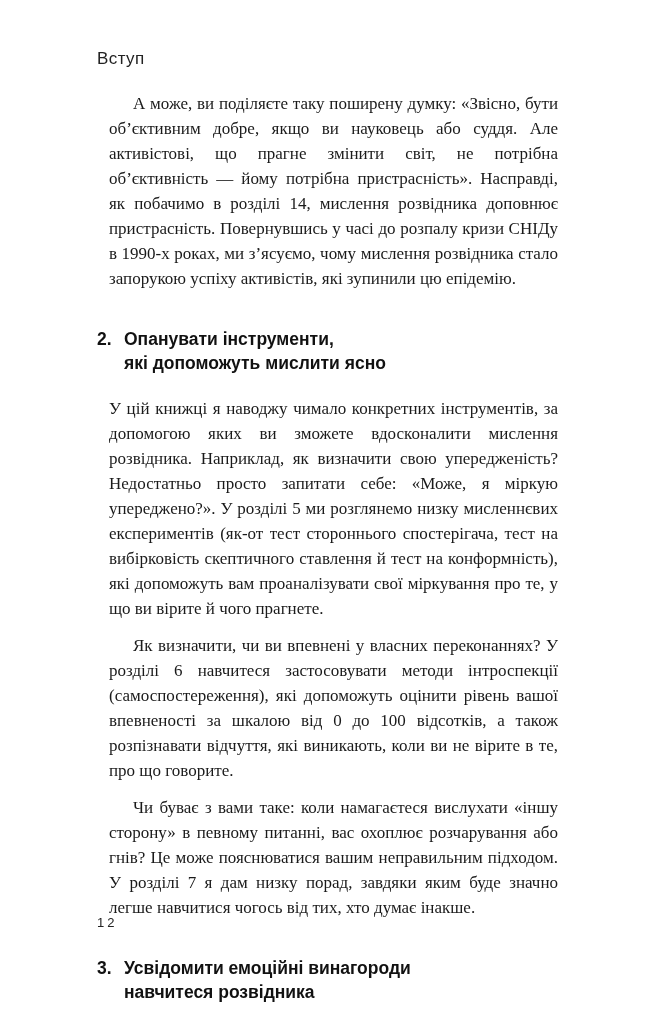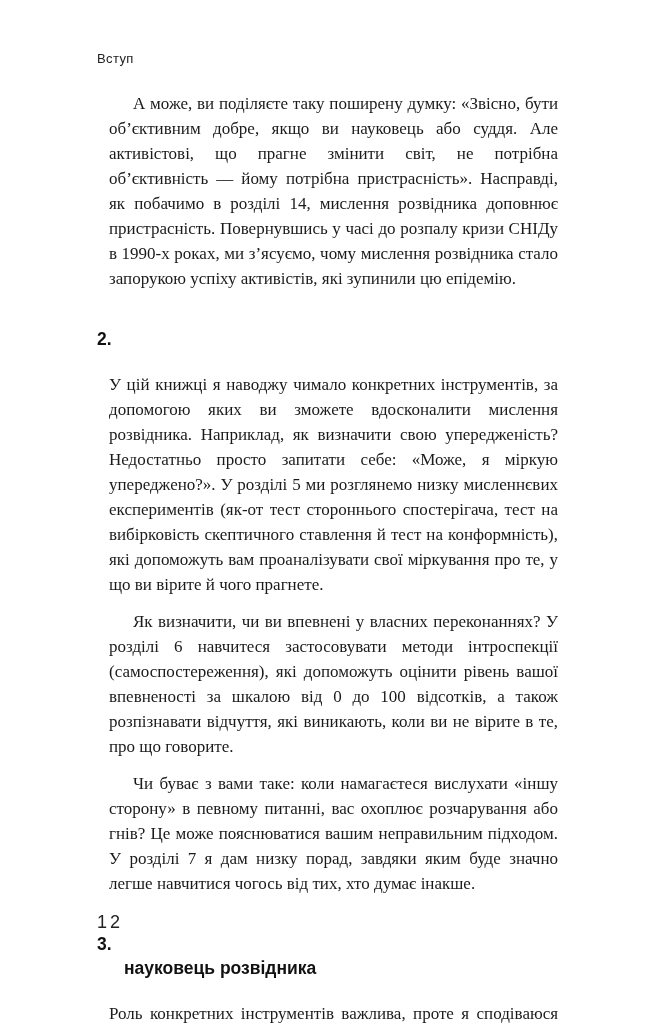--- a/index.html
+++ b/index.html
@@ -14,21 +14,21 @@
     box-sizing: border-box;
     padding: 46px 97px 0 97px;
     background: #ffffff;
     color: #1a1a1a;
     font-family: "Liberation Serif", "DejaVu Serif", serif;
     font-size: 17px;
     line-height: 25px;
   }
   .running-head {
     font-family: "Liberation Sans", "DejaVu Sans", sans-serif;
-    font-size: 13px;
+    font-size: 17px;
     letter-spacing: 0.4px;
     color: #222222;
     margin-bottom: 20px;
   }
   .para {
     margin: 12px;
     text-align: justify;
     hyphens: auto;
     -webkit-hyphens: auto;
   }
@@ -49,52 +49,53 @@
     min-width: 27px;
   }
   .heading .h-text {
     flex: 1;
   }
   .page-number {
     position: absolute;
     left: 97px;
     top: 910px;
     font-family: "Liberation Sans", "DejaVu Sans", sans-serif;
-    font-size: 18px;
+    font-size: 13px;
     letter-spacing: 3px;
     color: #222222;
   }
 </style>
 </head>
 <body>
 
 <div class="page">
 
   <div class="running-head">Вступ</div>
 
   <p class="para indent">А може, ви поділяєте таку поширену думку: «Звісно, бути об’єктивним добре, якщо ви науковець або суддя. Але активістові, що прагне змінити світ, не потрібна об’єктивність — йому потрібна пристрасність». Насправді, як побачимо в розділі 14, мислення розвідника доповнює пристрасність. Повернувшись у часі до розпалу кризи СНІДу в 1990-х роках, ми з’ясуємо, чому мислення розвідника стало запорукою успіху активістів, які зупинили цю епідемію.</p>
 
   <h2 class="heading">
     <span class="h-num">2.</span>
     <span class="h-text">
-      <br>
+      <span>Опанувати інструменти,</span><br>
+      <span>які допоможуть мислити ясно</span>
     </span>
   </h2>
 
   <p class="para">У цій книжці я наводжу чимало конкретних інструментів, за допомогою яких ви зможете вдосконалити мислення розвідника. Наприклад, як визначити свою упередженість? Недостатньо просто запитати себе: «Може, я міркую упереджено?». У розділі 5 ми розглянемо низку мисленнєвих експериментів (як-от тест стороннього спостерігача, тест на вибірковість скептичного ставлення й тест на конформність), які допоможуть вам проаналізувати свої міркування про те, у що ви вірите й чого прагнете.</p>
 
   <p class="para indent">Як визначити, чи ви впевнені у власних переконаннях? У розділі 6 навчитеся застосовувати методи інтроспекції (самоспостереження), які допоможуть оцінити рівень вашої впевненості за шкалою від 0 до 100 відсотків, а також розпізнавати відчуття, які виникають, коли ви не вірите в те, про що говорите.</p>
 
   <p class="para indent">Чи буває з вами таке: коли намагаєтеся вислухати «іншу сторону» в певному питанні, вас охоплює розчарування або гнів? Це може пояснюватися вашим неправильним підходом. У розділі 7 я дам низку порад, завдяки яким буде значно легше навчитися чогось від тих, хто думає інакше.</p>
 
   <h2 class="heading">
     <span class="h-num">3.</span>
     <span class="h-text">
-      <br>
-      <span>науковець розвідника</span>
+      <span>Усвідомити емоційні винагороди</span><br>
+      <span>навчитеся розвідника</span>
     </span>
   </h2>
 
   <p class="para">Роль конкретних інструментів важлива, проте я сподіваюся дати вам дещо більше. Дійсність із властивою їй невизначеністю</p>
 
   <div class="page-number">12</div>
 
 </div>
 
 </body></html>

